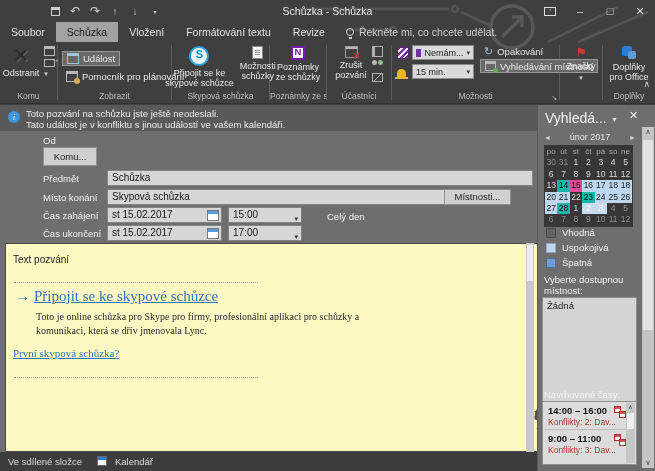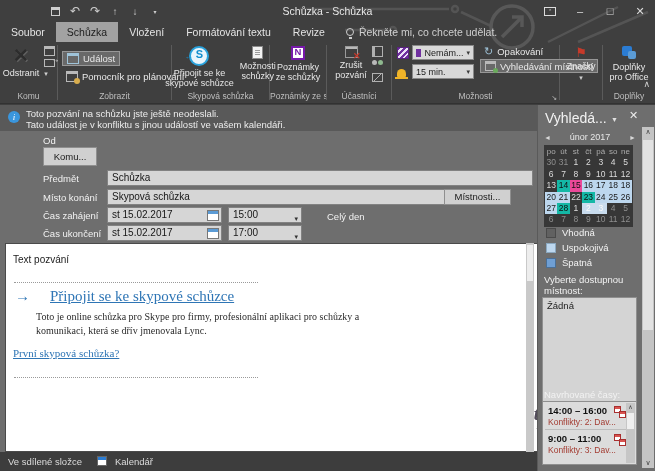--- a/index.html
+++ b/index.html
@@ -97,26 +97,26 @@
   .i-send::after { content:""; position:absolute; left:0; top:0; border-left:8px solid transparent; border-right:8px solid transparent; border-top:5px solid #bbb; width:0; }
   .tofield { position:absolute; left:107px; top:147px; width:426px; height:20px; background:#cfd9e0; border:1px solid #6a96c8; display:flex; align-items:center; gap:4px; padding:0 4px; overflow:hidden; }
   .blurbar { height:8px; background:#6b757d; border-radius:1px; filter:blur(1.6px); }
   .presq { width:8px; height:8px; flex:none; }
   .odbar { position:absolute; left:107px; top:135px; width:80px; height:8px; background:#575f66; filter:blur(1.6px); }
   .dd { position:absolute; right:3px; top:4px; font-size:7px; color:#333; }
   .i-datepick { position:absolute; right:2px; top:2px; width:12px; height:11px; background:#fff; border:1px solid #777; background:linear-gradient(#5b9bd5 0 3px, #fff 3px); }
   .chk { position:absolute; left:312px; top:210px; width:10px; height:10px; background:#7a848c; border:1px solid #dcdcdc; }
 
   
-  .editor { position:absolute; left:5px; top:243px; width:611px; height:209px; background:#ffffff; border:1px solid #4a4a4a; font-family:"Liberation Serif", serif; }
+  .editor { position:absolute; left:5px; top:243px; width:611px; height:209px; background:#fef9c3; border:1px solid #4a4a4a; font-family:"Liberation Serif", serif; }
   .ed-caption { position:absolute; left:7px; top:10px; font-family:"Liberation Sans",sans-serif; font-size:10px; color:#222; }
   .dotline { position:absolute; left:8px; width:244px; border-top:1px dotted #9a9a9a; }
   .joinrow { position:absolute; left:9px; top:43px; white-space:nowrap; }
   .joinarrow { color:#2e75b5; font-size:15px; font-weight:bold; }
-  .joinlink { color:#2e75b5; font-size:15px; text-decoration:underline; margin-left:20px; }
+  .joinlink { color:#2e75b5; font-size:15px; text-decoration:underline; margin-left:4px; }
   .ed-desc { position:absolute; left:30px; top:66px; width:350px; font-size:10px; color:#2a2a2a; line-height:13.5px; }
   .firstlink { position:absolute; left:7px; top:103px; font-size:11px; color:#2e75b5; text-decoration:underline; }
   .watermark { position:absolute; right:8px; top:160px; text-align:center; }
   .wm-name { font-size:19px; font-weight:bold; font-style:italic; color:#514b59; line-height:19px; }
   .wm-tag { font-size:6.5px; font-style:italic; color:#8a8a8a; }
   .edscroll { position:absolute; left:526px; top:243px; width:8px; height:209px; background:#c9c9c9; }
   .edscroll .thumb { position:absolute; left:1px; top:2px; width:6px; height:36px; background:#ededed; }
 
   
   .statusbar { position:absolute; left:0; top:452px; width:537px; height:19px; background:#3d3d3d; color:#dcdcdc; font-size:9.5px; }

